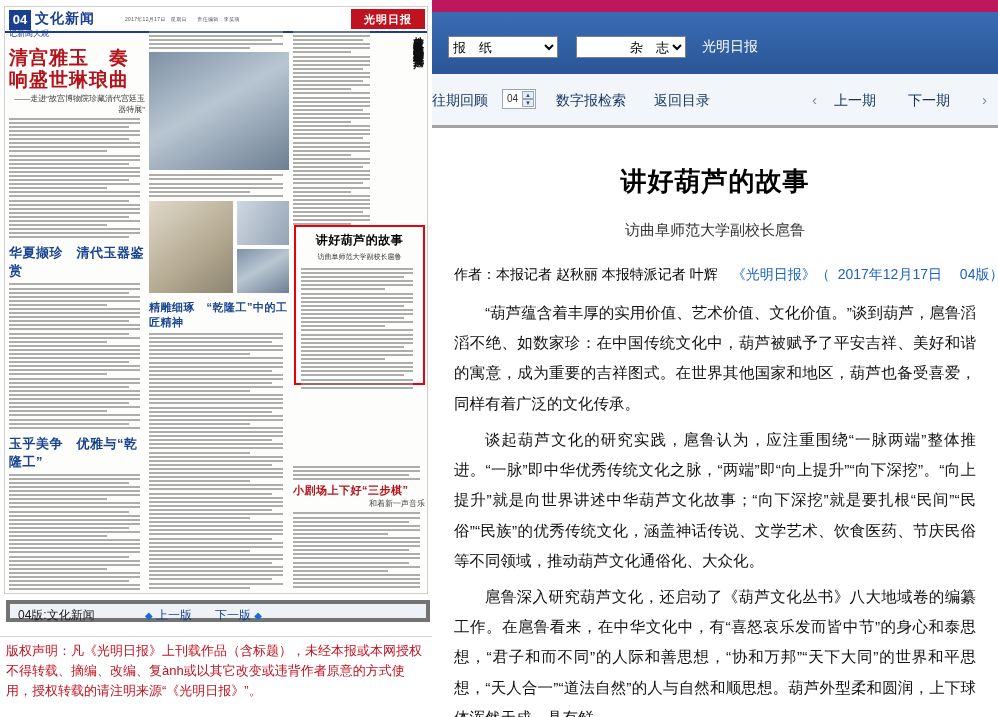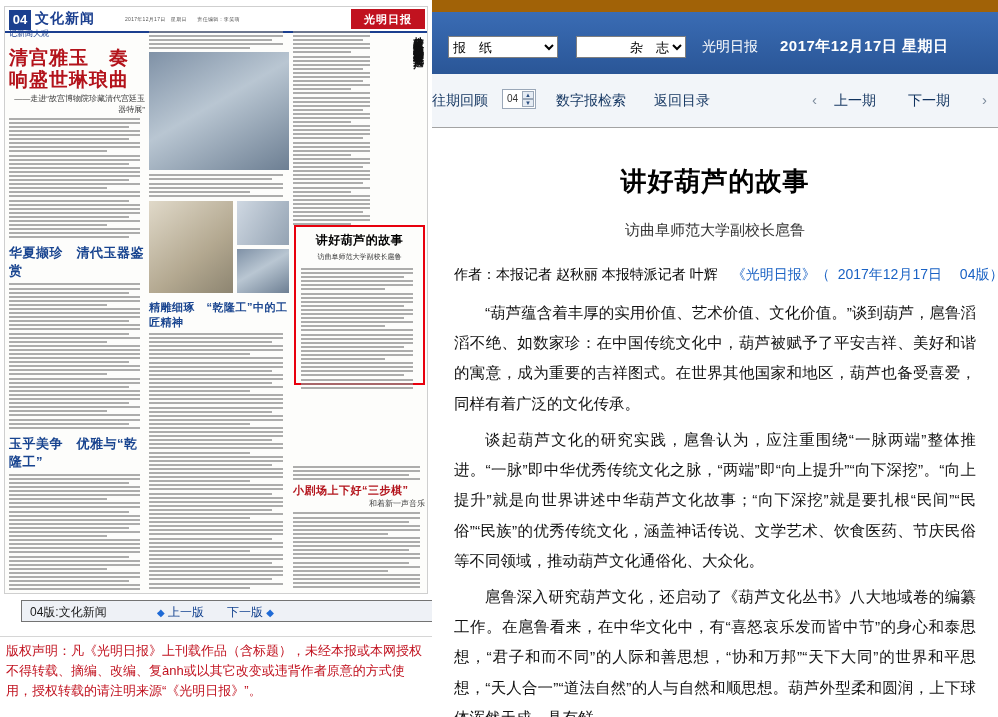--- a/index.html
+++ b/index.html
@@ -7,21 +7,21 @@
     margin: 0; padding: 0;
     width: 998px; height: 717px;
     overflow: hidden;
     background: #ffffff;
     font-family: "Liberation Sans", sans-serif;
   }
   #root {
     position: relative;
     width: 998px;
     height: 717px;
-    background: #a16207;
+    background: #be185d;
   }
 
   
   #left-pane {
     position: absolute;
     left: 0; top: 0;
     width: 432px;
     height: 717px;
     background: #ffffff;
   }
@@ -150,24 +150,24 @@
   #article-highlight .hl-sub {
     color: #333;
     font-size: 7px;
     text-align: center;
     margin-top: 3px;
   }
 
   
   #np-pager {
     position: absolute;
-    left: 21px; top: 600px;
+    left: 6px; top: 600px;
     width: 424px; height: 22px;
     background: #eef1f6;
-    border: 1px solid #737373;
+    border: 4px solid #737373;
   }
   #np-pager .pg-label {
     position: absolute;
     left: 8px; top: 3px;
     font-size: 12px;
     color: #1a1a1a;
   }
   #np-pager .pg-prev {
     position: absolute;
     left: 135px; top: 3px;
@@ -235,21 +235,21 @@
     font-weight: bold;
     color: #ffffff;
     letter-spacing: 0.5px;
   }
 
   #toolbar-nav {
     position: absolute;
     left: 0; top: 62px;
     width: 566px; height: 54px;
     background: #f2f5f9;
-    border-bottom: 1px solid #a3a3a3;
+    border-bottom: 3px solid #a3a3a3;
   }
   .nav-link {
     position: absolute;
     top: 18px;
     font-size: 14px;
     color: #11335f;
     cursor: pointer;
     white-space: nowrap;
   }
   #nav-history { left: 0px; }
@@ -703,21 +703,20 @@
   <div id="right-pane">
 
     <div id="toolbar-top">
       <select id="sel-paper">
         <option>报　纸</option>
       </select>
       <select id="sel-magazine">
         <option>杂　志</option>
       </select>
       <div class="tb-brand">光明日报</div>
-      <div class="tb-date">2017年12月17日 星期日</div>
     </div>
 
     <div id="toolbar-nav">
       <div class="nav-link" id="nav-history">往期回顾</div>
       <div class="stepper">
         <span style="position:absolute;left:4px;top:3px;">04</span>
         <span class="sbtn sup">▲</span>
         <span class="sbtn sdn">▼</span>
       </div>
       <div class="nav-link" id="nav-search">数字报检索</div>

